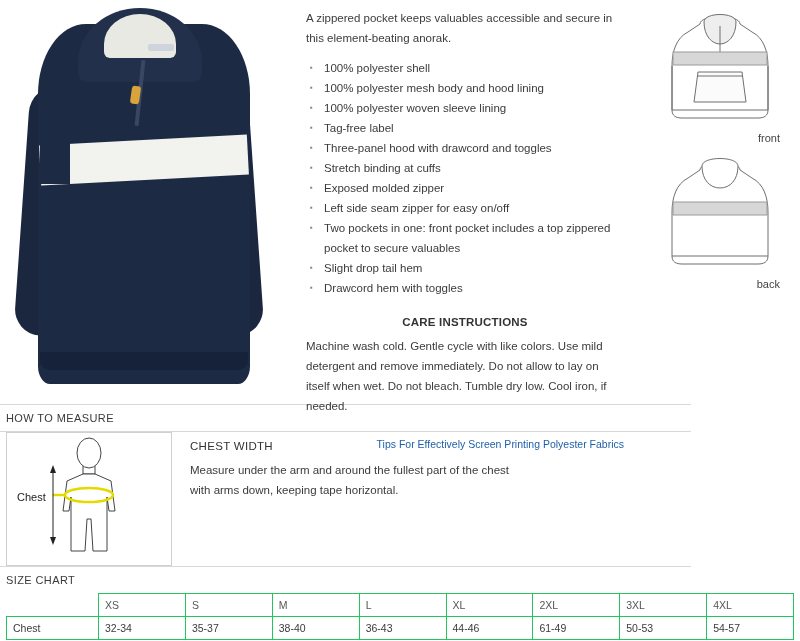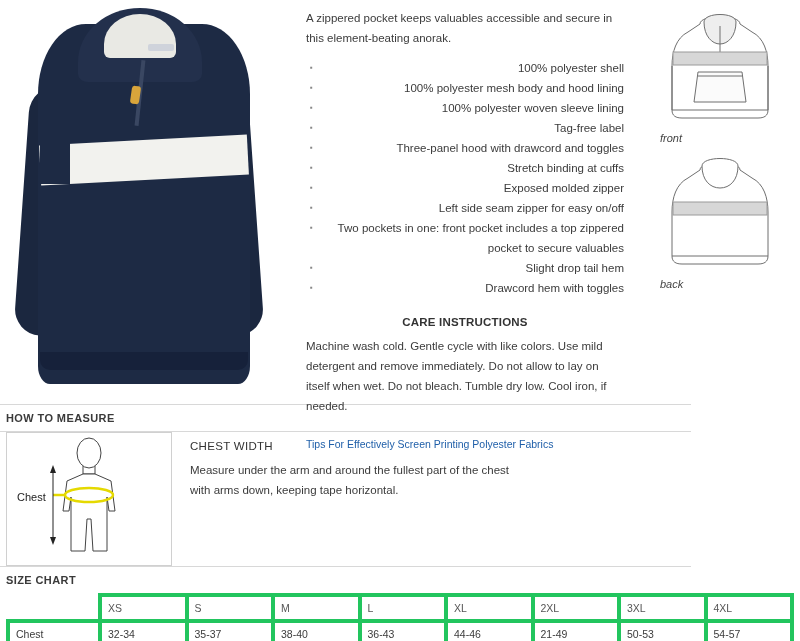--- a/index.html
+++ b/index.html
@@ -107,63 +107,64 @@
   .desc {
     flex: 1 1 auto;
     padding: 8px 16px 0 10px;
     font-size: 11.5px;
     line-height: 20px;
     color: #3b3b3b;
     max-width: 350px;
   }
   .desc p { margin: 0 0 10px 0; }
   .desc ul { margin: 6px 0 12px 0; padding-left: 16px; list-style: none; }
-  .desc ul li { position: relative; padding-left: 2px; text-align: right; }
+  .desc ul li { position: relative; padding-left: 2px; }
   .desc ul li::before {
     content: "\25AA";
     position: absolute;
     left: -12px; top: 0;
     color: #888; font-size: 8px;
   }
   .care-title {
     font-size: 11.5px;
     font-weight: bold;
     color: #333;
     margin: 14px 0 4px 0;
     letter-spacing: .2px;
     text-align: center;
   }
   .tips-link {
     display: block;
     margin-top: 18px;
     font-size: 10.5px;
     color: #1f5fa9;
     text-decoration: none;
+    text-align: right;
   }
 
   .sketches {
     flex: 0 0 160px;
     padding-top: 6px;
     display: flex;
     flex-direction: column;
     align-items: center;
   }
-  .sketch-block { text-align: left; font-style: italic; }
+  .sketch-block { text-align: right; }
   .sketch-caption {
     font-size: 11px;
     color: #444;
     margin-top: 2px;
     margin-bottom: 8px;
   }
 
   
   .hr { border: 0; border-top: 1px solid #d8d8d8; margin: 0; }
   .section-title {
     font-size: 11px;
-    font-weight: bold;
+    font-weight: normal;
     color: #3a3a3a;
     letter-spacing: .4px;
     padding: 7px 6px 7px 6px;
   }
   .measure-row { display: flex; align-items: flex-start; }
   .measure-figure {
     flex: 0 0 166px;
     height: 134px;
     border: 1px solid #d0d0d0;
     margin-left: 6px;
@@ -188,21 +189,21 @@
 
   
   .size-chart-wrap { padding: 0 6px; }
   table.size-chart {
     width: 788px;
     border-collapse: collapse;
     font-size: 10.5px;
     color: #3b3b3b;
   }
   table.size-chart th, table.size-chart td {
-    border: 4px solid #22c55e;
+    border: 1px solid #22c55e;
     padding: 5px 6px;
     text-align: left;
     font-weight: normal;
     height: 20px;
   }
   table.size-chart thead th:first-child { width: 92px; border-left: none; }
   table.size-chart tbody td:first-child { width: 92px; }
   table.size-chart thead th { color: #555; }
   .corner-blank { border-top: none !important; border-left: none !important; }
 </style>
@@ -335,21 +336,21 @@
         </tr>
       </thead>
       <tbody>
         <tr>
           <td>Chest</td>
           <td>32-34</td>
           <td>35-37</td>
           <td>38-40</td>
           <td>36-43</td>
           <td>44-46</td>
-          <td>21-49</td>
+          <td>61-49</td>
           <td>50-53</td>
           <td>54-57</td>
         </tr>
       </tbody>
     </table>
   </div>
 
 </div>
 
 </body></html>

